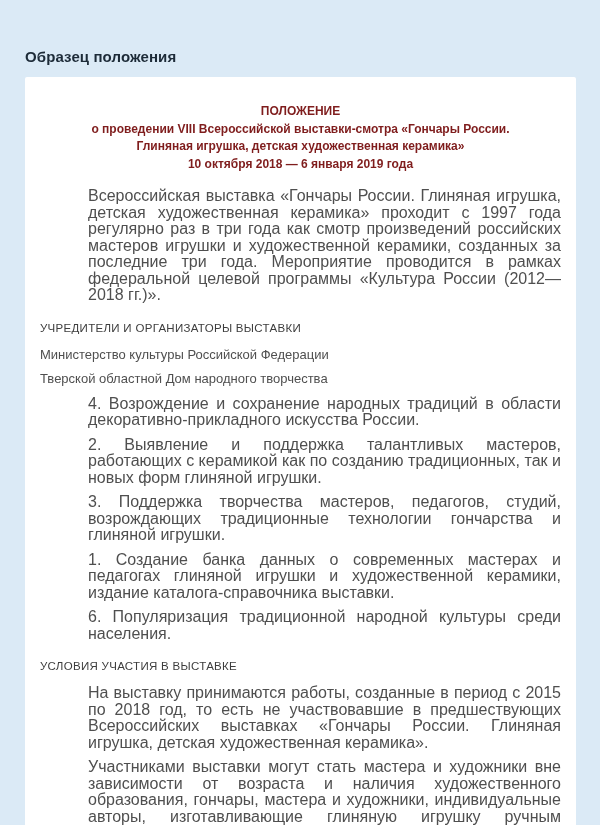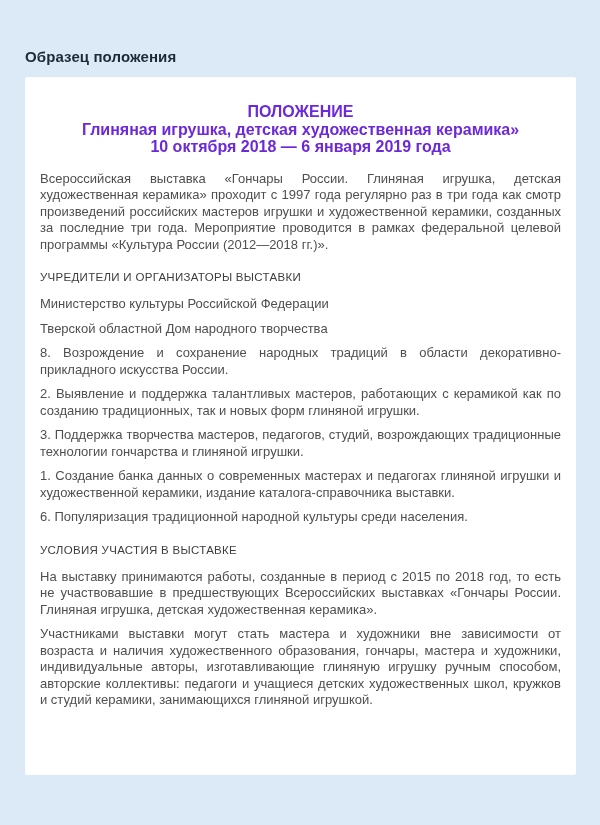--- a/index.html
+++ b/index.html
@@ -44,43 +44,44 @@
     padding: 26px 15px 18px 15px;
   }
 
   .doc-title-block {
     text-align: center;
     margin-bottom: 15px;
   }
 
   .doc-title,
   .doc-subtitle {
-    font-size: 16px;
+    font-size: 12px;
     font-weight: 700;
-    color: #6d28d9;
+    color: #7f1d1d;
     line-height: 17.5px;
   }
 
   .section-heading {
     text-align: left;
     font-size: 11.5px;
     font-weight: 400;
     color: #3d3d3d;
     letter-spacing: 0.3px;
     margin: 17px 0 11px 0;
     line-height: 15px;
   }
 
   .body-par {
-    font-size: 13px;
+    font-size: 16px;
     color: #4f4f4f;
     line-height: 16.5px;
     text-align: justify;
     margin-bottom: 8px;
     hyphens: auto;
+    margin-left: 48px;
     -webkit-hyphens: auto;
   }
 
   .org-item {
     font-size: 13px;
     color: #4f4f4f;
     line-height: 16.5px;
     text-align: left;
     margin-bottom: 8px;
   }
@@ -89,33 +90,34 @@
 <body>
 
 <div class="page">
 
   <div class="page-title">Образец положения</div>
 
   <div class="doc-card">
 
     <div class="doc-title-block">
       <div class="doc-title">ПОЛОЖЕНИЕ</div>
+      <div class="doc-subtitle">о проведении VIII Всероссийской выставки-смотра «Гончары России.</div>
       <div class="doc-subtitle">Глиняная игрушка, детская художественная керамика»</div>
       <div class="doc-subtitle">10 октября 2018 — 6 января 2019 года</div>
     </div>
 
     <p class="body-par">Всероссийская выставка «Гончары России. Глиняная игрушка, детская художественная керамика» проходит с 1997 года регулярно раз в три года как смотр произведений российских мастеров игрушки и художественной керамики, созданных за последние три года. Мероприятие проводится в рамках федеральной целевой программы «Культура России (2012—2018 гг.)».</p>
 
     <h2 class="section-heading">УЧРЕДИТЕЛИ И ОРГАНИЗАТОРЫ ВЫСТАВКИ</h2>
 
     <p class="org-item">Министерство культуры Российской Федерации</p>
     <p class="org-item">Тверской областной Дом народного творчества</p>
 
 
-    <p class="body-par">8. Возрождение и сохранение народных традиций в области декоративно-прикладного искусства России.</p>
+    <p class="body-par">4. Возрождение и сохранение народных традиций в области декоративно-прикладного искусства России.</p>
     <p class="body-par">2. Выявление и поддержка талантливых мастеров, работающих с керамикой как по созданию традиционных, так и новых форм глиняной игрушки.</p>
     <p class="body-par">3. Поддержка творчества мастеров, педагогов, студий, возрождающих традиционные технологии гончарства и глиняной игрушки.</p>
     <p class="body-par">1. Создание банка данных о современных мастерах и педагогах глиняной игрушки и художественной керамики, издание каталога-справочника выставки.</p>
     <p class="body-par">6. Популяризация традиционной народной культуры среди населения.</p>
 
     <h2 class="section-heading">УСЛОВИЯ УЧАСТИЯ В ВЫСТАВКЕ</h2>
 
     <p class="body-par">На выставку принимаются работы, созданные в период с 2015 по 2018 год, то есть не участвовавшие в предшествующих Всероссийских выставках «Гончары России. Глиняная игрушка, детская художественная керамика».</p>
     <p class="body-par">Участниками выставки могут стать мастера и художники вне зависимости от возраста и наличия художественного образования, гончары, мастера и художники, индивидуальные авторы, изготавливающие глиняную игрушку ручным способом, авторские коллективы: педагоги и учащиеся детских художественных школ, кружков и студий керамики, занимающихся глиняной игрушкой.</p>
 

